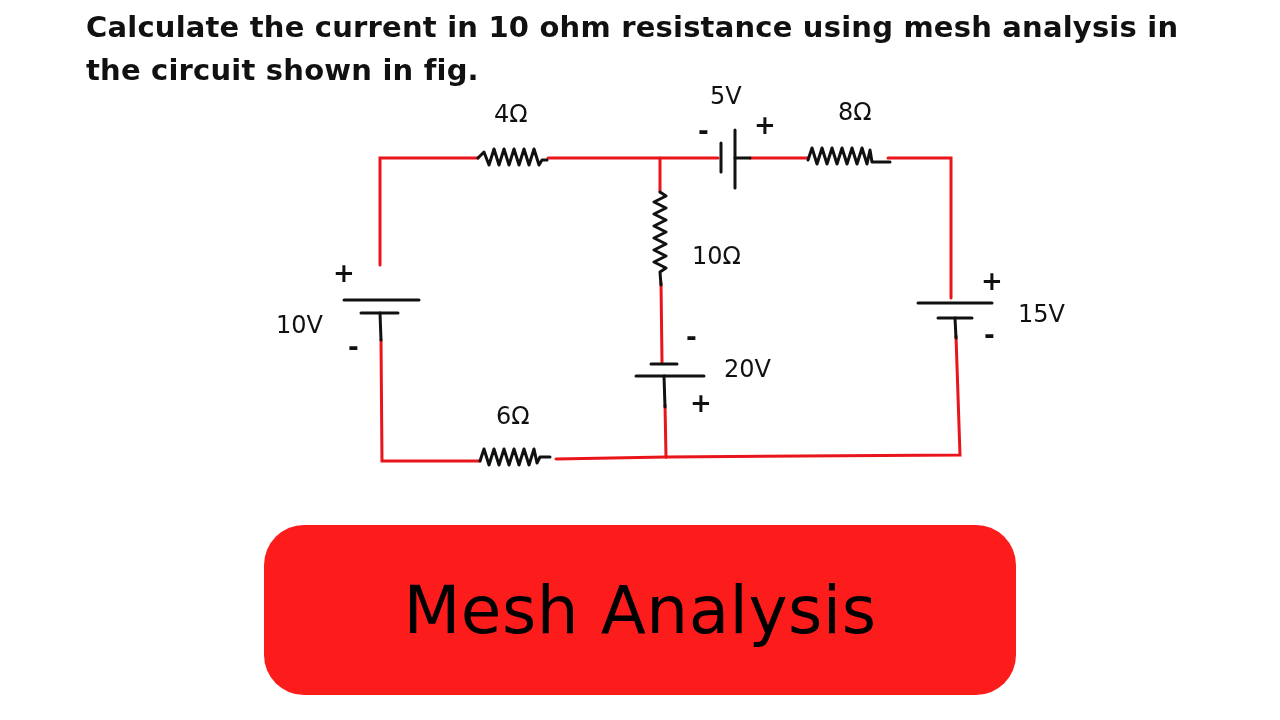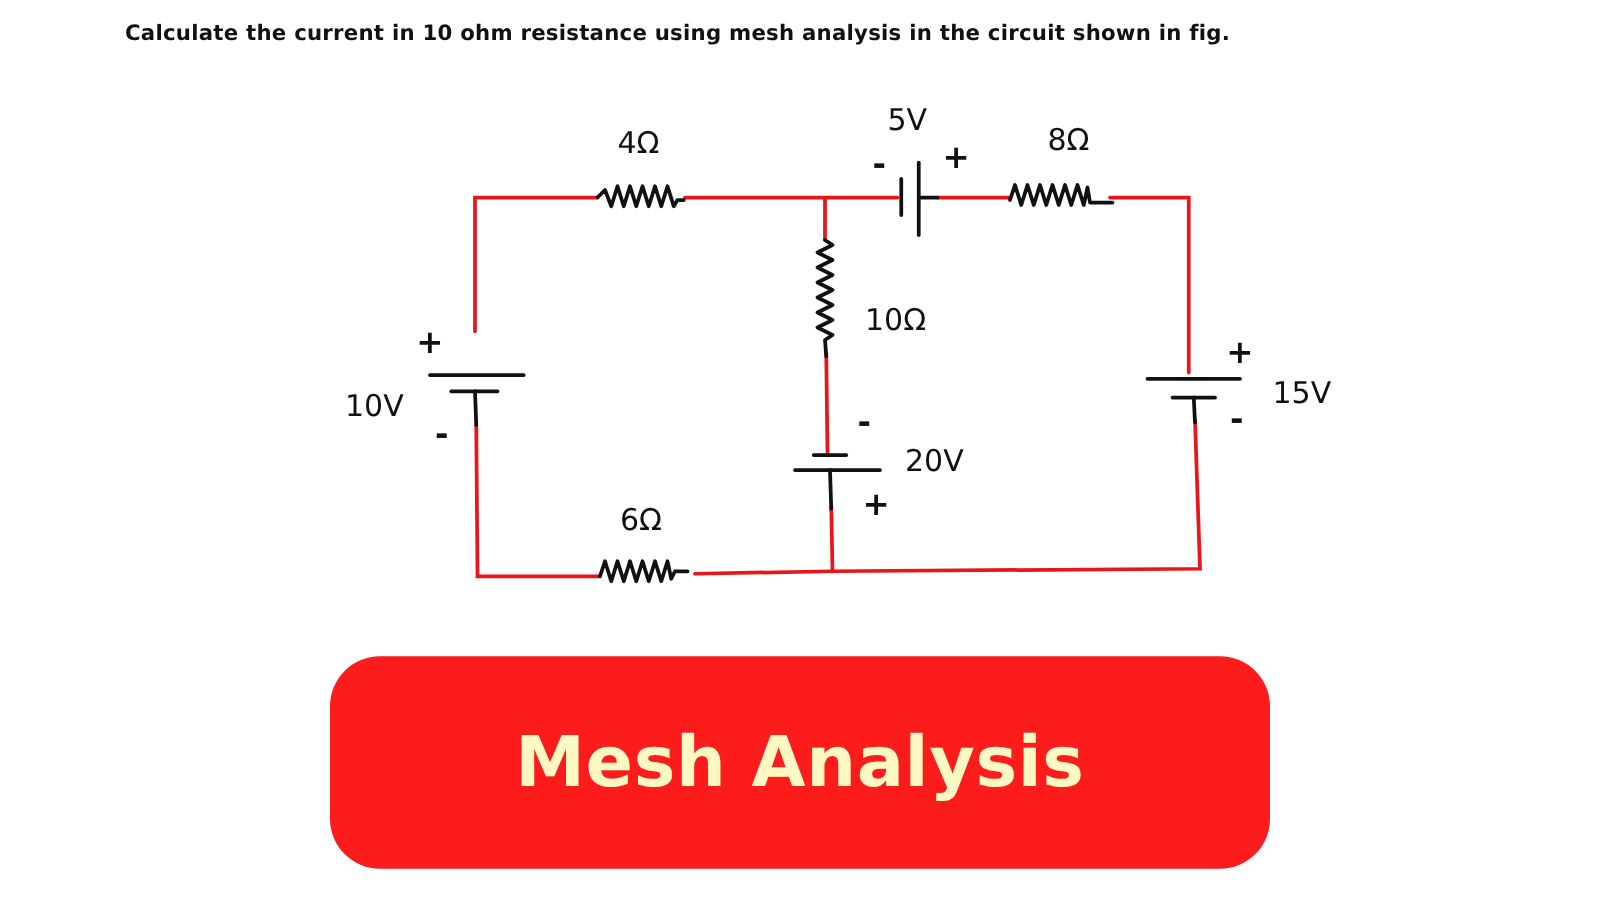--- a/index.html
+++ b/index.html
@@ -1,37 +1,37 @@
 <!DOCTYPE html>
 <html><head>
   <meta charset="utf-8">
   <style>
     html, body { margin: 0; padding: 0; }
     body {
       width: 1280px; height: 720px; background: #ffffff; position: relative; overflow: hidden;
       font-family: "DejaVu Sans", sans-serif;
     }
     .question {
-      position: absolute; left: 100px; top: 6px; width: 1140px;
-      font-family: "DejaVu Sans", sans-serif; font-weight: bold; font-size: 17px;
+      position: absolute; left: 86px; top: 6px; width: 1140px;
+      font-family: "DejaVu Sans", sans-serif; font-weight: bold; font-size: 29px;
       line-height: 43px; color: #111; letter-spacing: 0.2px;
     }
     svg.circuit { position: absolute; left: 0; top: 0; }
     .wire { stroke: #e8151b; stroke-width: 3; fill: none; stroke-linecap: round; }
     .ink { stroke: #111; stroke-width: 3; fill: none; stroke-linecap: round; stroke-linejoin: round; }
     .lbl { font-family: "DejaVu Sans", sans-serif; font-size: 24px; fill: #111; }
     .sign { font-family: "DejaVu Sans", sans-serif; font-size: 26px; fill: #111; font-weight: bold; }
     .banner {
       position: absolute; left: 264px; top: 525px; width: 752px; height: 170px;
       background: #fc1c1c; border-radius: 40px;
       display: flex; align-items: center; justify-content: center;
     }
     .banner-text {
-      color: #fef9c3; font-family: "DejaVu Sans", sans-serif; font-weight: bold;
-      font-size: 56px; letter-spacing: 0.5px;
+      color: #000000; font-family: "DejaVu Sans", sans-serif; font-weight: normal;
+      font-size: 66px; letter-spacing: 0.5px;
     }
   </style>
 </head>
 <body>
 
 <div class="question">Calculate the current in 10 ohm resistance using mesh analysis in the circuit shown in fig.</div>
 
 <svg class="circuit" width="1280" height="520" viewBox="0 0 1280 520">
 
   <g>

